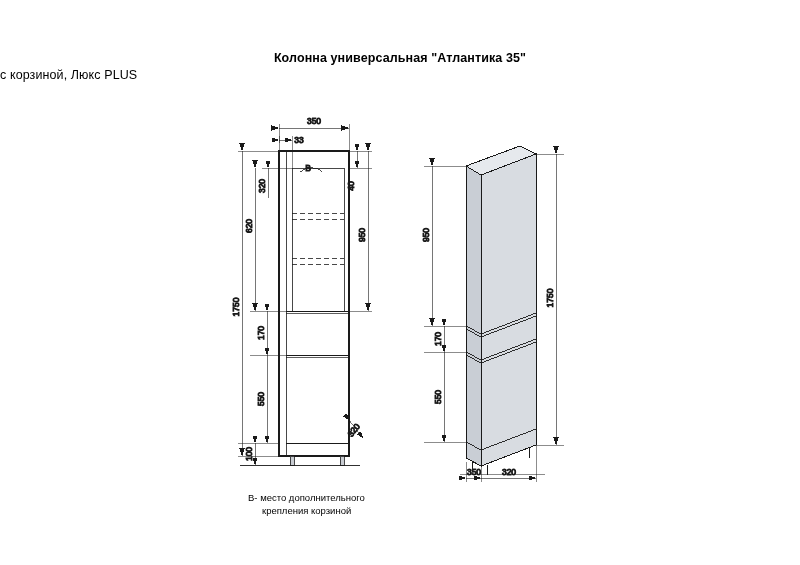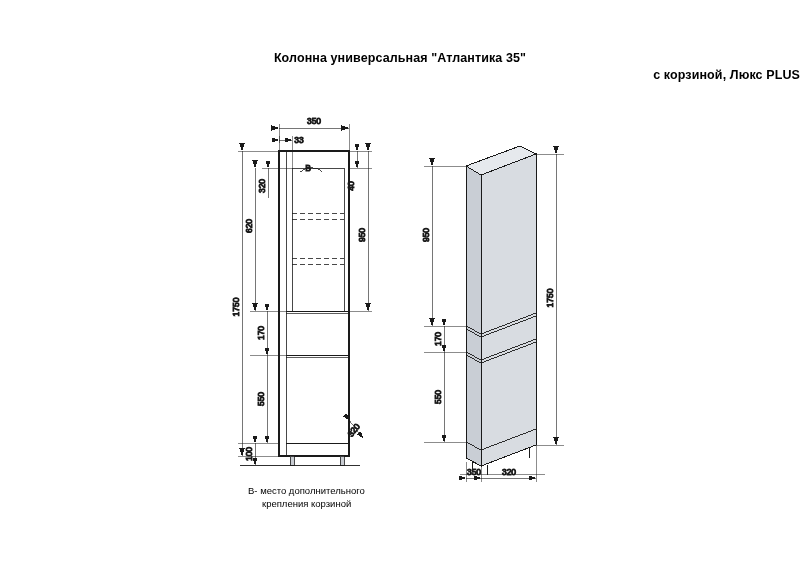--- a/index.html
+++ b/index.html
@@ -29,33 +29,34 @@
     font-weight: bold;
     color: #000000;
     line-height: 17px;
     letter-spacing: 0.1px;
   }
   .title-line2 {
     position: absolute;
     left: 0;
     top: 67px;
     width: 800px;
-    text-align: right;
+    text-align: left;
     font-size: 12.5px;
-    font-weight: bold;
+    font-weight: normal;
     color: #000000;
     line-height: 17px;
     letter-spacing: 0.1px;
   }
   .note {
     position: absolute;
     font-size: 9.5px;
     color: #000000;
     line-height: 13px;
     white-space: nowrap;
+    margin-top: 7px;
   }
   .note-l1 { left: 248px; top: 484px; }
   .note-l2 { left: 262px; top: 497px; }
 
   svg.draw {
     position: absolute;
     left: 0;
     top: 0;
     width: 800px;
     height: 565px;

